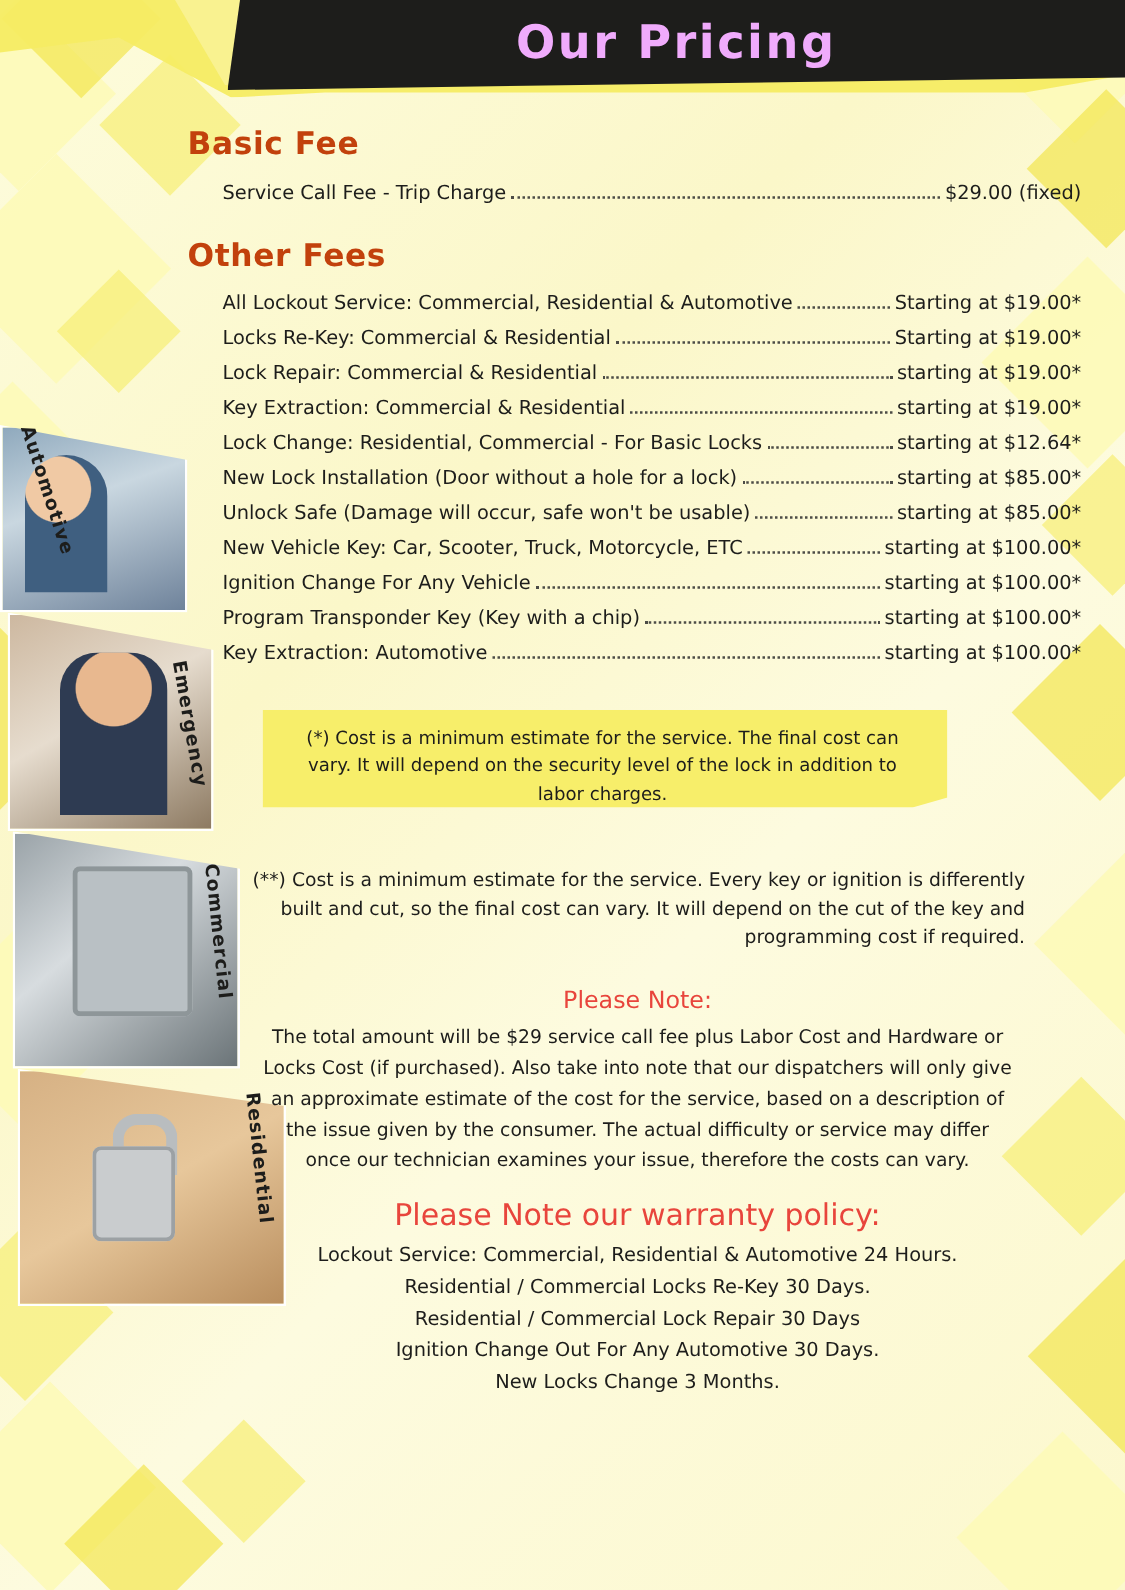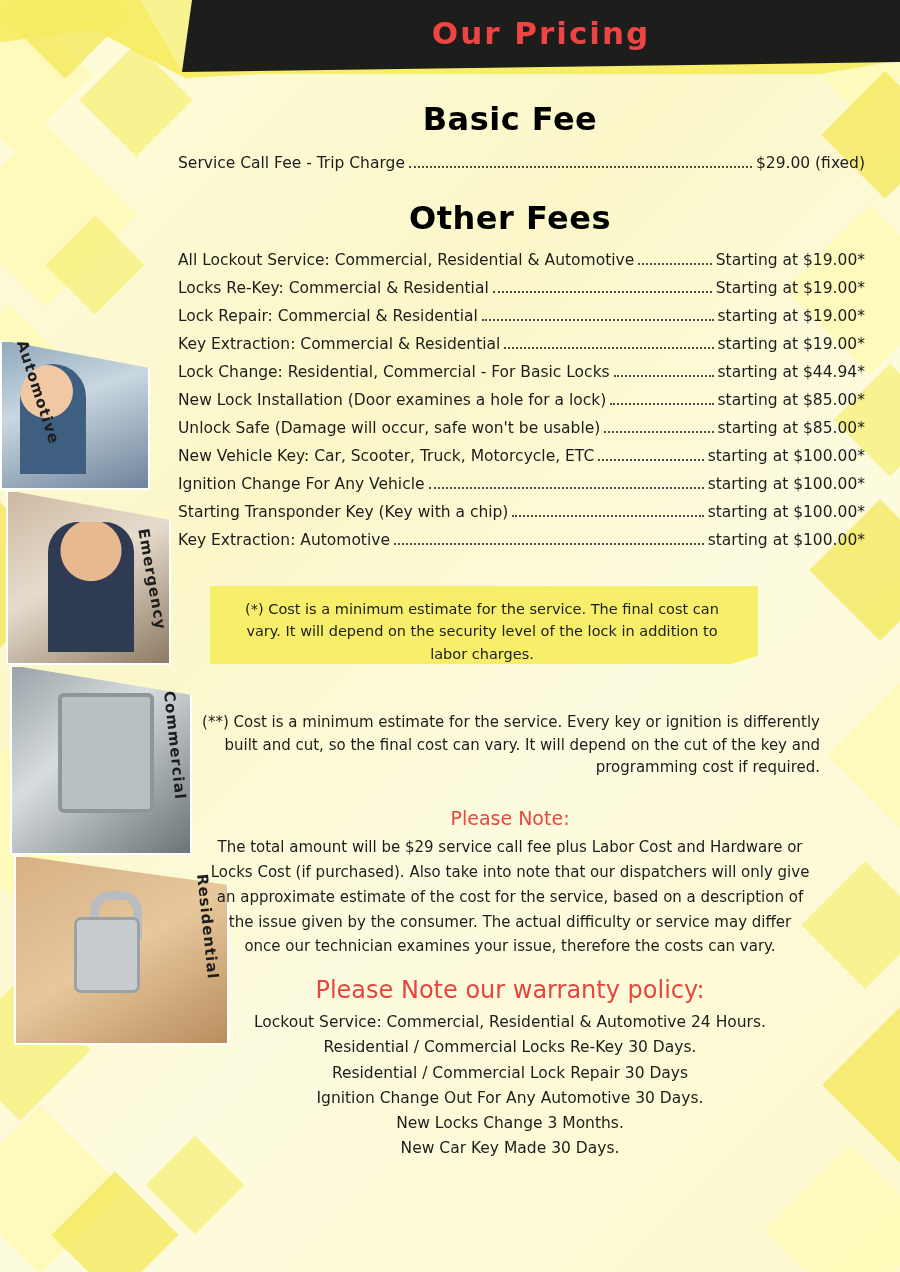--- a/index.html
+++ b/index.html
@@ -60,24 +60,24 @@
     left: 182px;
     width: 718px;
     height: 72px;
     background: #1d1d1b;
     clip-path: polygon(10px 0, 718px 0, 718px 62px, 0 72px);
     display: flex;
     align-items: center;
     justify-content: center;
   }
   #header-title {
-    color: #ef4444;
+    color: #f0abfc;
     font-family: "DejaVu Sans", sans-serif;
     font-weight: bold;
-    font-size: 31px;
+    font-size: 37px;
     letter-spacing: 2px;
     margin-top: -6px;
   }
 
   
   #collage {
     position: absolute;
     left: 0;
     top: 330px;
     width: 250px;
@@ -158,24 +158,24 @@
   #label-residential{ left: 211px; top: 873px; transform: rotate(84deg); }
 
   
   #content {
     position: absolute;
     left: 150px;
     top: 92px;
     width: 720px;
   }
   .section-title {
-    text-align: center;
-    font-size: 32px;
+    text-align: left;
+    font-size: 25px;
     font-weight: bold;
-    color: #000000;
+    color: #c2410c;
     letter-spacing: .5px;
   }
   #basic-fee-title { margin: 8px 0 16px 0; }
   #other-fees-title { margin: 26px 0 14px 0; }
 
   .fee-row {
     display: flex;
     align-items: baseline;
     font-size: 15.5px;
     color: #1d1d1b;
@@ -327,44 +327,44 @@
         <span class="fee-price">starting at $19.00*</span>
       </div>
       <div class="fee-row">
         <span class="fee-label">Key Extraction: Commercial &amp; Residential</span>
         <span class="dots"></span>
         <span class="fee-price">starting at $19.00*</span>
       </div>
       <div class="fee-row">
         <span class="fee-label">Lock Change: Residential, Commercial - For Basic Locks</span>
         <span class="dots"></span>
-        <span class="fee-price">starting at $44.94*</span>
-      </div>
-      <div class="fee-row">
-        <span class="fee-label">New Lock Installation (Door examines a hole for a lock)</span>
+        <span class="fee-price">starting at $12.64*</span>
+      </div>
+      <div class="fee-row">
+        <span class="fee-label">New Lock Installation (Door without a hole for a lock)</span>
         <span class="dots"></span>
         <span class="fee-price">starting at $85.00*</span>
       </div>
       <div class="fee-row">
         <span class="fee-label">Unlock Safe (Damage will occur, safe won't be usable)</span>
         <span class="dots"></span>
         <span class="fee-price">starting at $85.00*</span>
       </div>
       <div class="fee-row">
         <span class="fee-label">New Vehicle Key: Car, Scooter, Truck, Motorcycle, ETC</span>
         <span class="dots"></span>
         <span class="fee-price">starting at $100.00*</span>
       </div>
       <div class="fee-row">
         <span class="fee-label">Ignition Change For Any Vehicle</span>
         <span class="dots"></span>
         <span class="fee-price">starting at $100.00*</span>
       </div>
       <div class="fee-row">
-        <span class="fee-label">Starting Transponder Key (Key with a chip)</span>
+        <span class="fee-label">Program Transponder Key (Key with a chip)</span>
         <span class="dots"></span>
         <span class="fee-price">starting at $100.00*</span>
       </div>
       <div class="fee-row">
         <span class="fee-label">Key Extraction: Automotive</span>
         <span class="dots"></span>
         <span class="fee-price">starting at $100.00*</span>
       </div>
     </div>
 
@@ -375,16 +375,15 @@
   <div class="notice-heading">Please Note:</div>
   <div id="please-note-body">The total amount will be $29 service call fee plus Labor Cost and Hardware or Locks Cost (if purchased). Also take into note that our dispatchers will only give an approximate estimate of the cost for the service, based on a description of the issue given by the consumer. The actual difficulty or service may differ once our technician examines your issue, therefore the costs can vary.</div>
 
   <div id="warranty-heading">Please Note our warranty policy:</div>
   <div id="warranty-list">
       <div>Lockout Service: Commercial, Residential &amp; Automotive 24 Hours.</div>
       <div>Residential / Commercial Locks Re-Key 30 Days.</div>
       <div>Residential / Commercial Lock Repair 30 Days</div>
       <div>Ignition Change Out For Any Automotive 30 Days.</div>
       <div>New Locks Change 3 Months.</div>
-      <div>New Car Key Made 30 Days.</div>
     </div>
 
 </div>
 
 </body></html>

